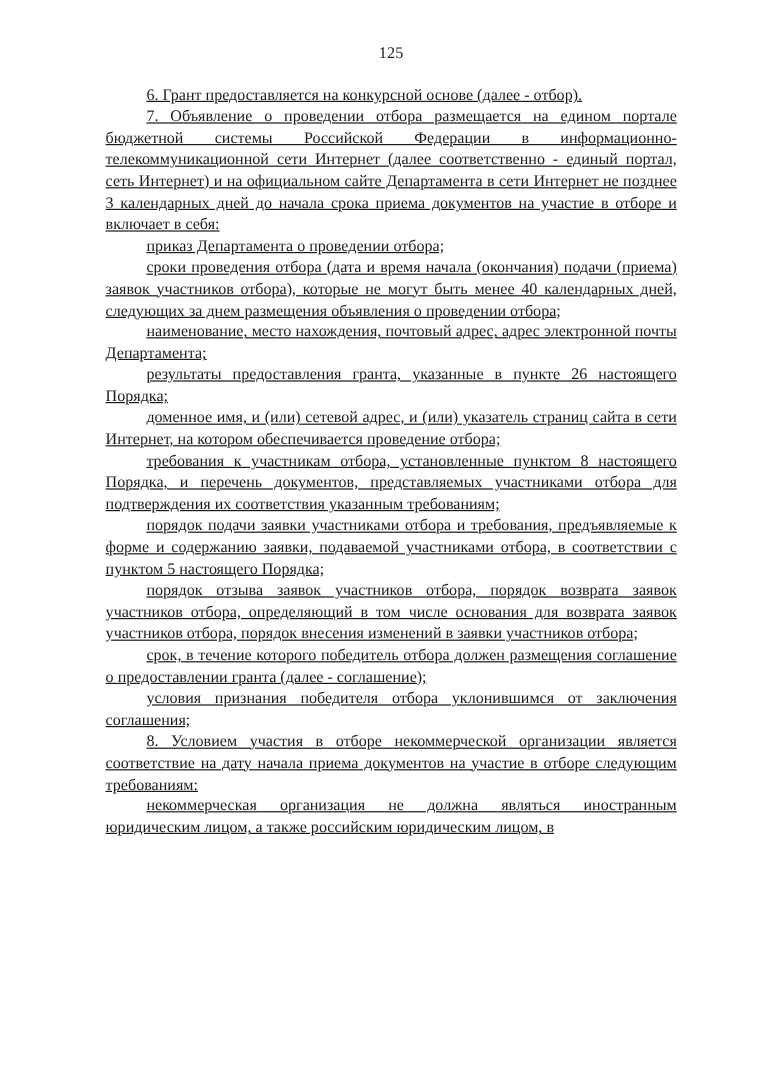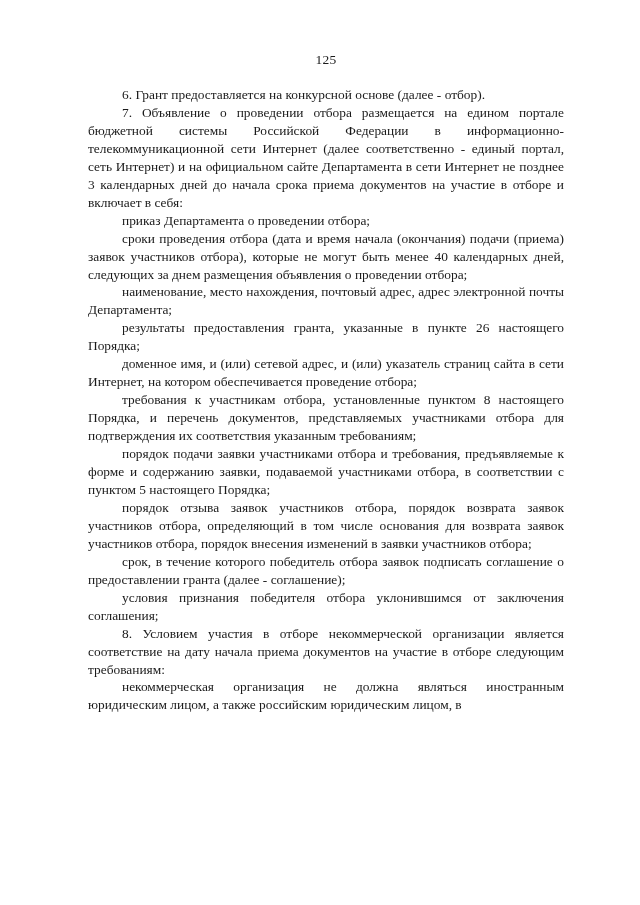--- a/index.html
+++ b/index.html
@@ -16,46 +16,47 @@
   .page {
     position: relative;
     width: 640px;
     height: 905px;
     box-sizing: border-box;
     padding: 36px 76px 0 88px;
   }
   .page-number {
     text-align: center;
     font-size: 13.5px;
-    margin: 16px 0 18px 0;
+    margin: 0 0 18px 0;
     letter-spacing: 0.2px;
   }
   .body-text p {
     margin: 0;
     font-size: 13.4px;
     line-height: 1.34;
     text-align: justify;
     text-indent: 34px;
     hyphens: none;
+    text-decoration: underline;
   }
 </style>
 </head>
 <body>
 
 <div class="page">
   <div class="page-number">125</div>
   <div class="body-text">
     <p>6. Грант предоставляется на конкурсной основе (далее - отбор).</p>
     <p>7. Объявление о проведении отбора размещается на едином портале бюджетной системы Российской Федерации в информационно-телекоммуникационной сети Интернет (далее соответственно - единый портал, сеть Интернет) и на официальном сайте Департамента в сети Интернет не позднее 3 календарных дней до начала срока приема документов на участие в отборе и включает в себя:</p>
     <p>приказ Департамента о проведении отбора;</p>
     <p>сроки проведения отбора (дата и время начала (окончания) подачи (приема) заявок участников отбора), которые не могут быть менее 40 календарных дней, следующих за днем размещения объявления о проведении отбора;</p>
     <p>наименование, место нахождения, почтовый адрес, адрес электронной почты Департамента;</p>
     <p>результаты предоставления гранта, указанные в пункте 26 настоящего Порядка;</p>
     <p>доменное имя, и (или) сетевой адрес, и (или) указатель страниц сайта в сети Интернет, на котором обеспечивается проведение отбора;</p>
     <p>требования к участникам отбора, установленные пунктом 8 настоящего Порядка, и перечень документов, представляемых участниками отбора для подтверждения их соответствия указанным требованиям;</p>
     <p>порядок подачи заявки участниками отбора и требования, предъявляемые к форме и содержанию заявки, подаваемой участниками отбора, в соответствии с пунктом 5 настоящего Порядка;</p>
     <p>порядок отзыва заявок участников отбора, порядок возврата заявок участников отбора, определяющий в том числе основания для возврата заявок участников отбора, порядок внесения изменений в заявки участников отбора;</p>
-    <p>срок, в течение которого победитель отбора заявок подписать соглашение о предоставлении гранта (далее - соглашение);</p>
+    <p>срок, в течение которого победитель отбора должен размещения соглашение о предоставлении гранта (далее - соглашение);</p>
     <p>условия признания победителя отбора уклонившимся от заключения соглашения;</p>
     <p>8. Условием участия в отборе некоммерческой организации является соответствие на дату начала приема документов на участие в отборе следующим требованиям:</p>
     <p>некоммерческая организация не должна являться иностранным юридическим лицом, а также российским юридическим лицом, в</p>
   </div>
 </div>
 
 </body></html>

